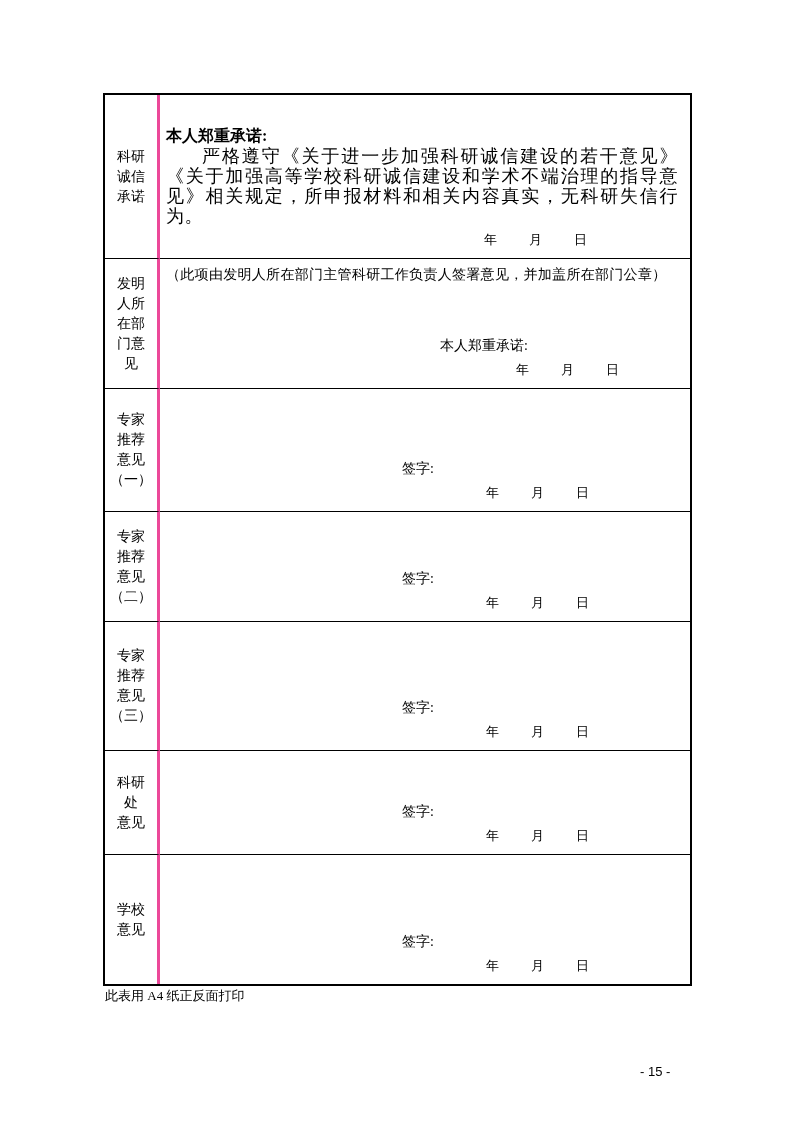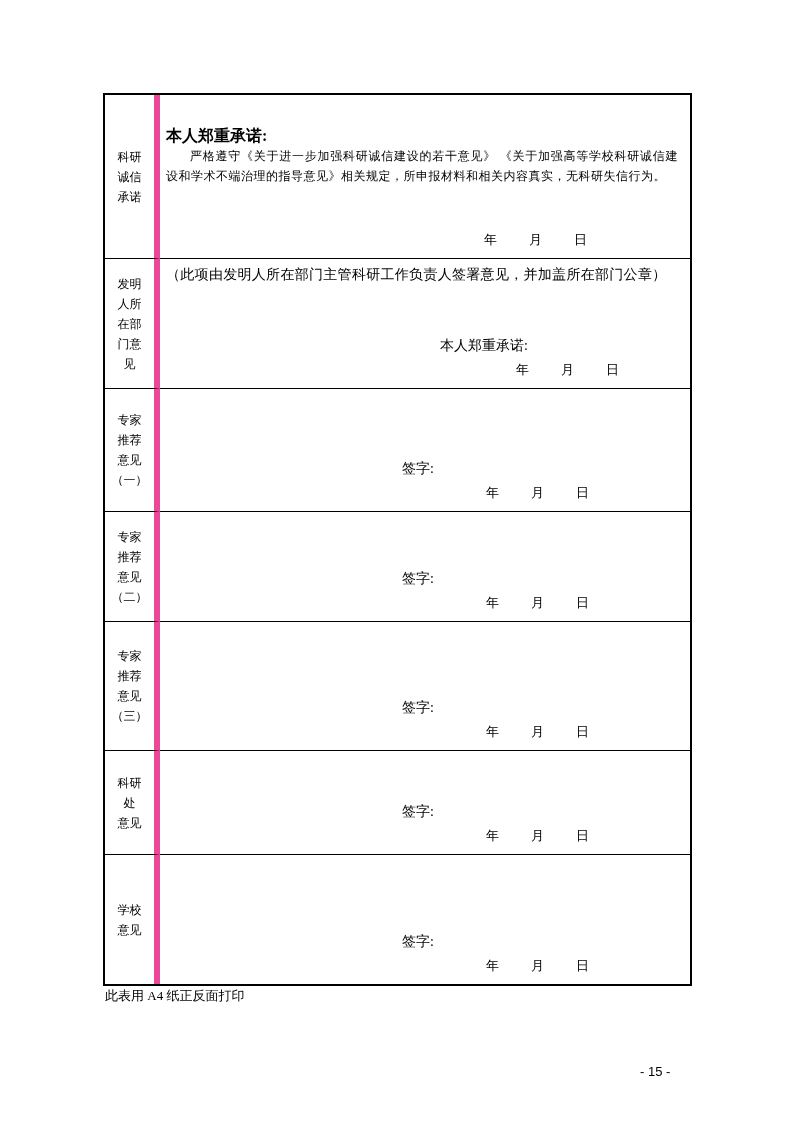--- a/index.html
+++ b/index.html
@@ -15,37 +15,37 @@
 
   .form-table {
     position: absolute; left: 103px; top: 93px;
     width: 589px;
     display: grid;
     grid-template-columns: 55px 1fr;
     grid-template-rows: 164px 130px 123px 110px 129px 104px 129px;
     border: 2px solid #000;
   }
   .label-cell {
-    border-right: 6px solid #ec4899;
+    border-right: 3px solid #ec4899;
     border-bottom: 1px solid #000;
     display: flex; align-items: center; justify-content: center;
     text-align: center;
-    font-size: 12px; line-height: 20px;
+    font-size: 14px; line-height: 20px;
     white-space: pre-line;
   }
   .content-cell {
     border-bottom: 1px solid #000;
     display: flex; flex-direction: column;
     padding: 6px 12px 10px 6px;
     font-size: 14px; line-height: 20px;
   }
   .no-bb { border-bottom: none; }
 
   .promise-heading { font-weight: bold; font-size: 16px; line-height: 21px; margin-top: 24px; }
-  .promise-body { text-indent: 2em; text-align: justify; font-size: 12px; line-height: 20px; letter-spacing: 0.5px; }
+  .promise-body { text-indent: 2em; text-align: justify; font-size: 18px; line-height: 20px; letter-spacing: 0.5px; }
   .dept-note { font-size: 14px; line-height: 20px; letter-spacing: 0.3px; }
 
   .sign-block { margin-top: auto; }
   .sign-line { font-size: 14px; line-height: 20px; margin-bottom: 5px; }
   .date-line { display: flex; gap: 32px; font-size: 13px; line-height: 17px; }
 
   
   .off-sign-generic { margin-left: 236px; }
   .off-date-generic { margin-left: 320px; }
   .off-sign-promise { margin-left: 264px; }

